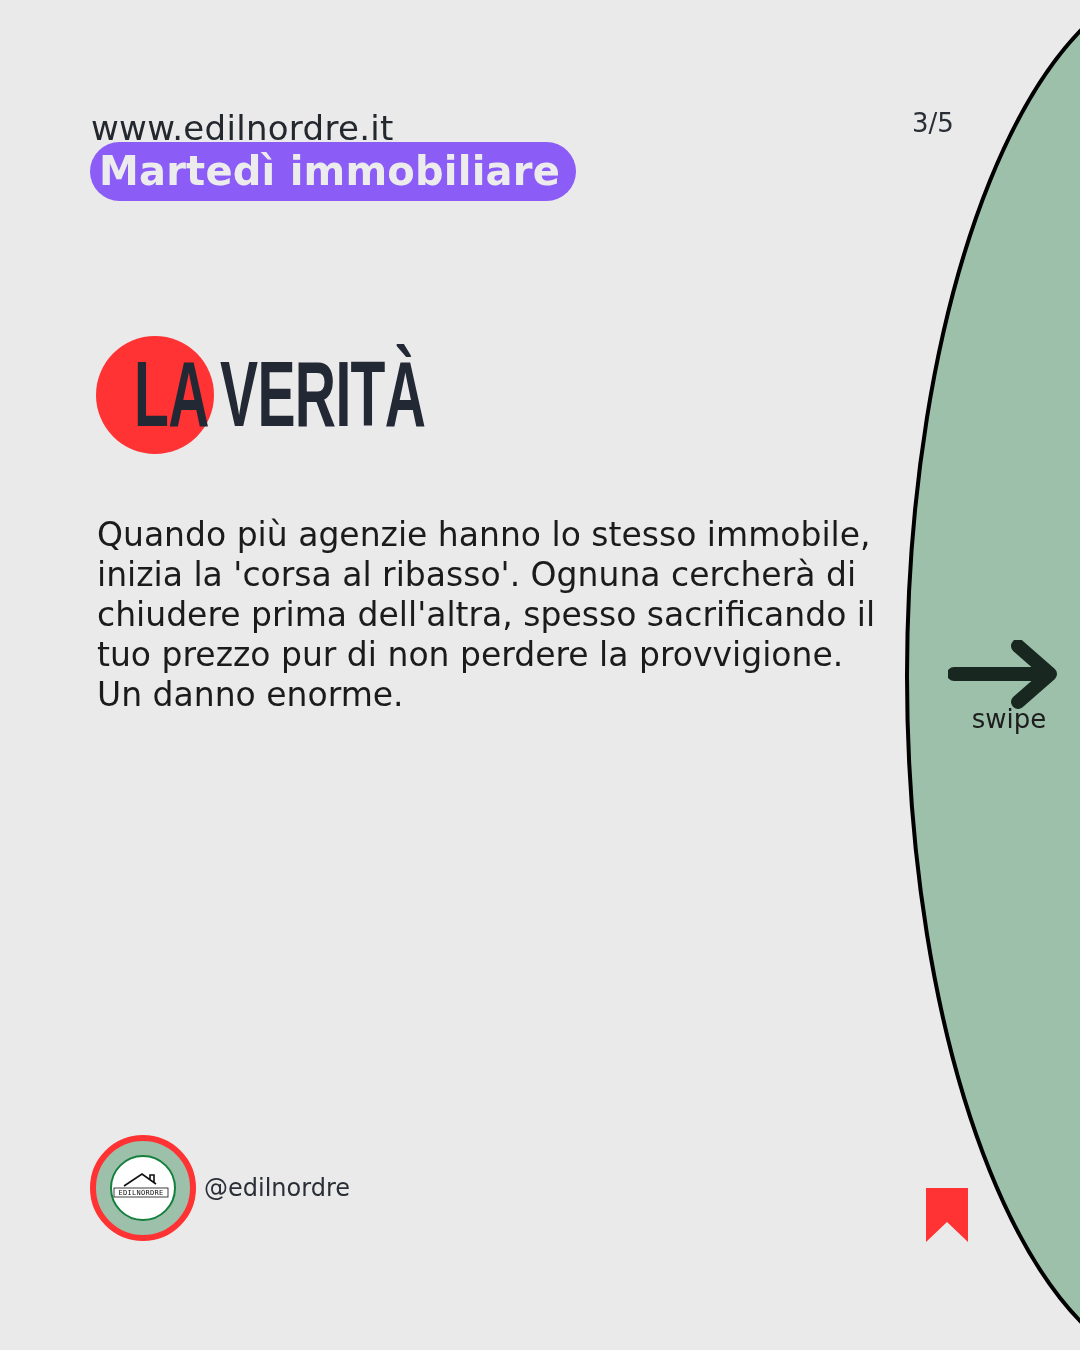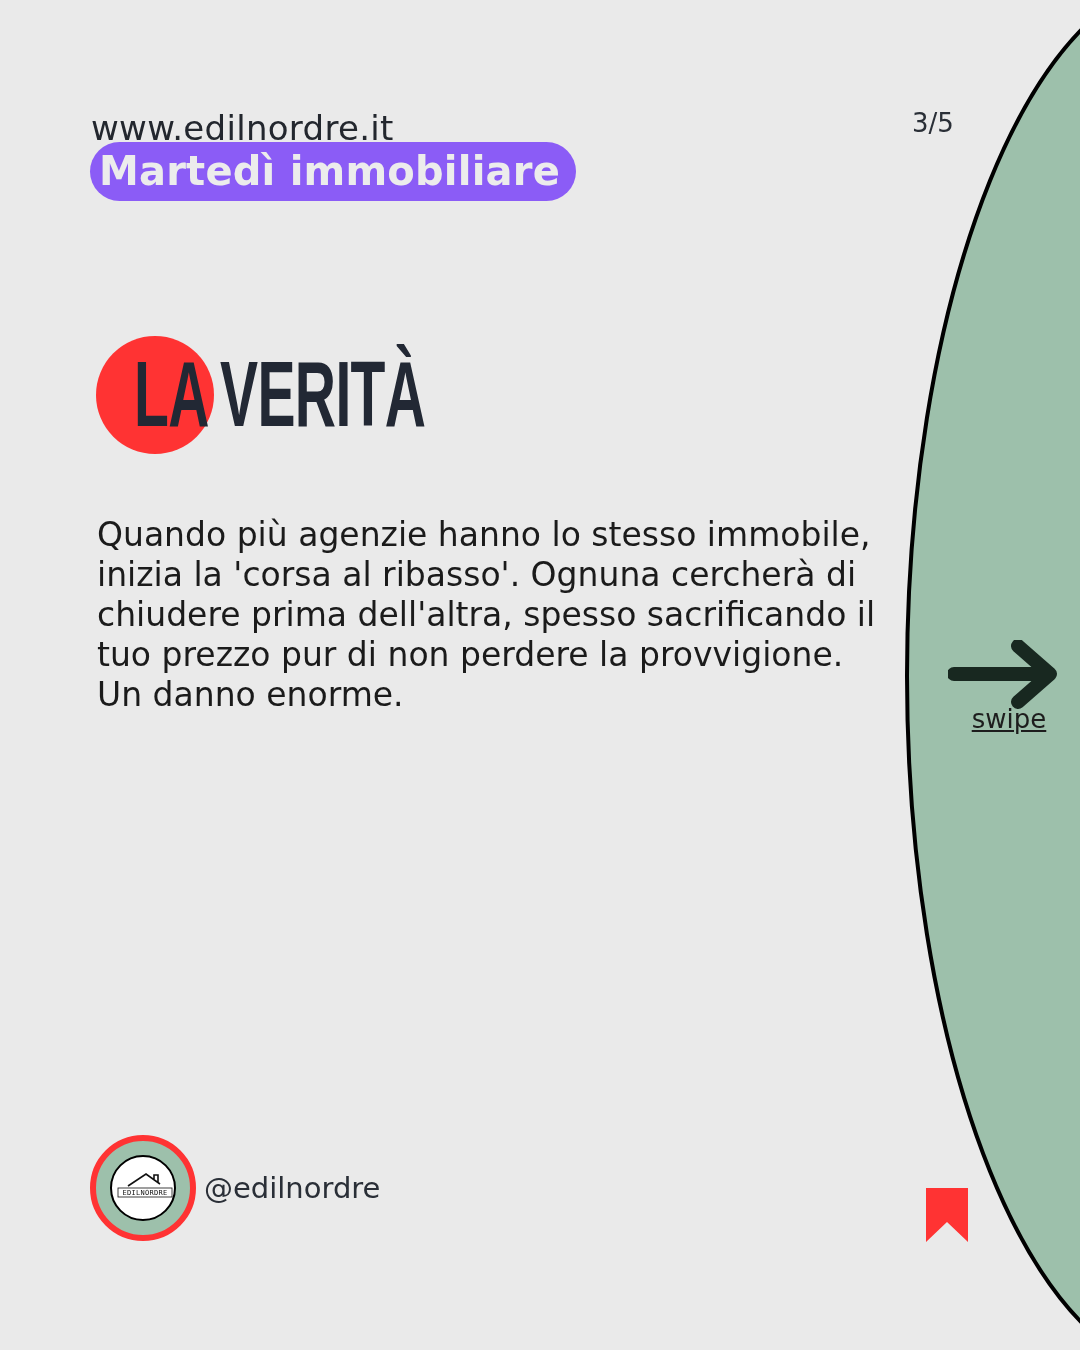--- a/index.html
+++ b/index.html
@@ -37,32 +37,32 @@
       transform: scaleX(0.62); transform-origin: left top; letter-spacing: -1px;
       line-height: 104px;
     }
     .headline-text span { margin-right: 18px; }
     .body-text {
       position: absolute; left: 97px; top: 515px; width: 780px;
       font-size: 33px; line-height: 40px; color: #1b1b1b;
     }
     .swipe { position: absolute; left: 946px; top: 640px; width: 120px; text-align: center; }
     .swipe svg { display: block; margin-left: 2px; }
-    .swipe-label { font-size: 26px; color: #1d1d1d; margin-top: -6px; margin-left: 6px; text-decoration: underline; }
+    .swipe-label { font-size: 26px; color: #1d1d1d; margin-top: -6px; margin-left: 6px; }
     .profile { position: absolute; left: 90px; top: 1135px; display: flex; align-items: center; }
     .avatar {
       width: 94px; height: 94px; border-radius: 50%;
       border: 6px solid #ff3333; background: #9dc0ab;
       display: flex; align-items: center; justify-content: center;
     }
     .avatar-inner {
       width: 62px; height: 62px; border-radius: 50%; background: #fff;
-      border: 2px solid #000000; display: flex; align-items: center; justify-content: flex-end;
+      border: 2px solid #15803d; display: flex; align-items: center; justify-content: flex-start;
     }
-    .handle { font-size: 29px; color: #2a2f37; margin-left: 8px; }
+    .handle { font-size: 24px; color: #2a2f37; margin-left: 8px; }
     .bookmark { position: absolute; left: 926px; top: 1188px; }
   </style>
 </head>
 <body>
 
 <svg class="right-shape" viewBox="0 0 1080 1350" xmlns="http://www.w3.org/2000/svg">
   <ellipse cx="1190" cy="676" rx="283" ry="700" fill="#9dc0ab" stroke="#000" stroke-width="4"></ellipse>
 </svg>
 
 <div class="website">www.edilnordre.it</div>

